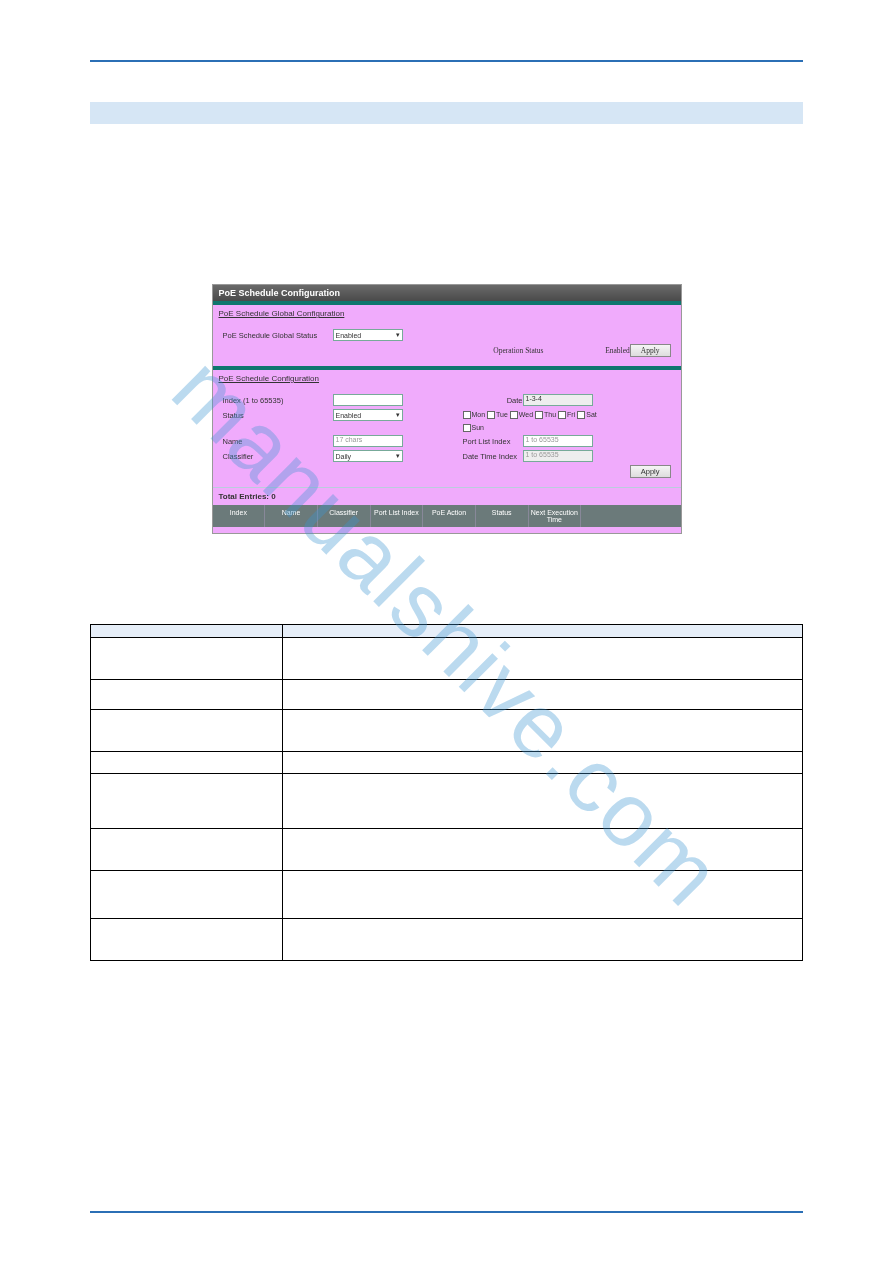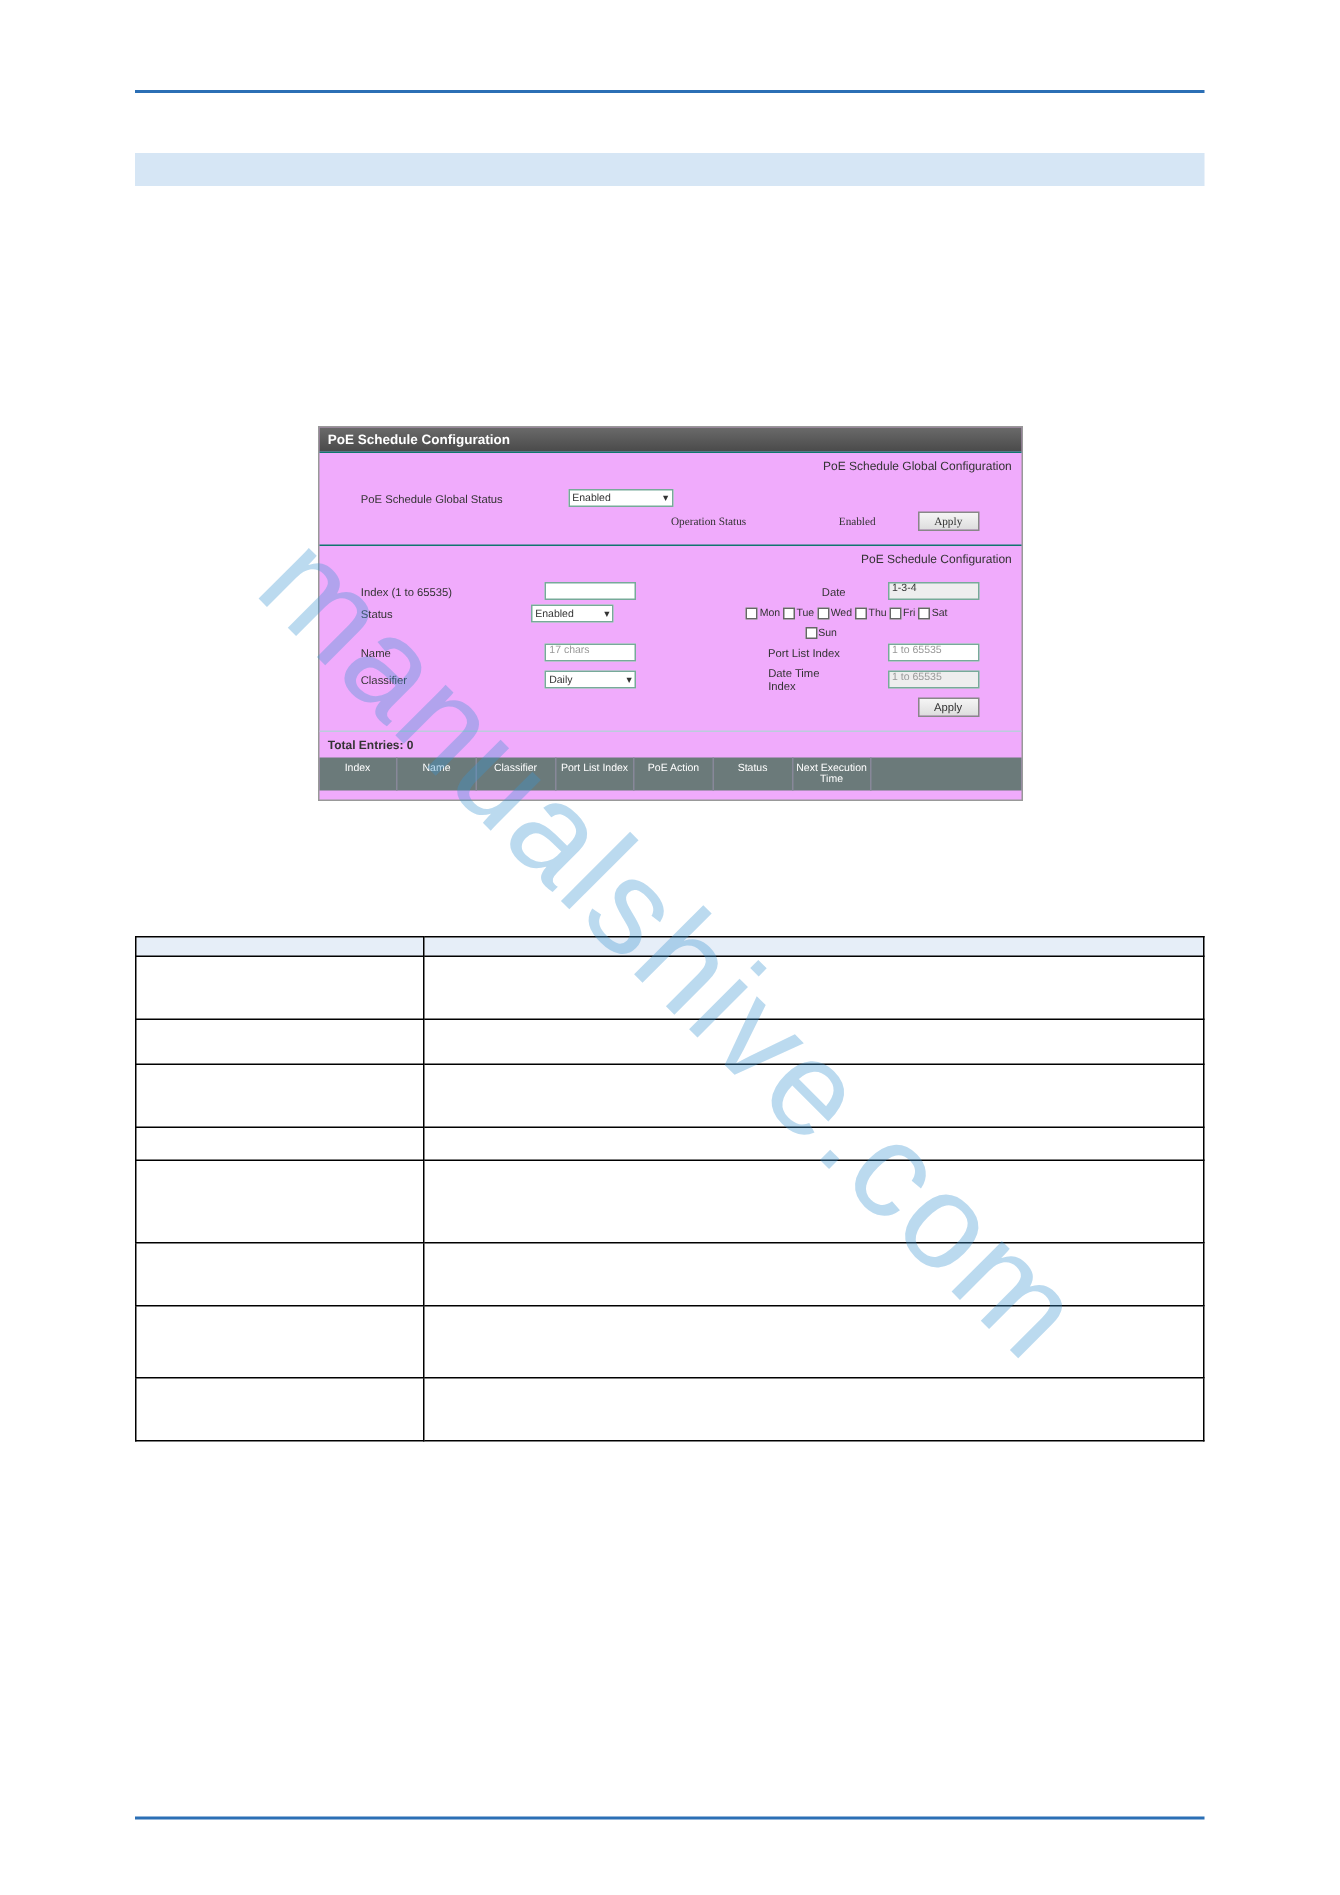--- a/index.html
+++ b/index.html
@@ -16,23 +16,23 @@
   .top-rule { border-top: 2px solid #2b6fb5; margin-bottom: 40px; }
   .section-bar {
     background: #d6e6f5;
     height: 22px;
     margin-bottom: 40px;
   }
   .intro-block { min-height: 110px; }
   .figure-wrap { text-align: center; margin: 10px 0 60px 0; }
   .fig { display: inline-block; width: 470px; border: 1px solid #999; background: #f0abfc; position: relative; }
   .fig-title { background: linear-gradient(#6a6a6a,#4a4a4a); color: #fff; font-weight: bold; font-size: 9px; padding: 3px 6px; text-align: left; }
-  .fig-sub { font-size: 8px; color: #333; padding: 4px 6px; text-align: right; border-top: 1px solid #0f766e; }
+  .fig-sub { font-size: 8px; color: #333; padding: 4px 6px; text-align: left; border-top: 4px solid #0f766e; text-decoration: underline; }
   .fig-body { padding: 4px 10px 6px 10px; font-size: 7.5px; color: #333; text-align: left; }
-  .row { display: flex; align-items: center; margin: 3px 18px; gap: 28px; }
+  .row { display: flex; align-items: center; margin: 3px 0; }
   .lbl { width: 110px; }
   .fld { border: 1px solid #7a9; background: #fff; height: 12px; width: 70px; font-size: 7px; padding-left: 2px; }
   .sel { border: 1px solid #7a9; background: #fff; height: 12px; width: 70px; font-size: 7px; display: inline-flex; align-items: center; justify-content: space-between; padding: 0 2px; }
   .sel::after { content: "▾"; font-size: 7px; }
   .btn { border: 1px solid #888; background: linear-gradient(#f5f5f5,#ddd); font-size: 7.5px; padding: 1px 10px; }
   .right-col { margin-left: 60px; }
   .chk { display: inline-block; width: 8px; height: 8px; border: 1px solid #666; background: #fff; vertical-align: middle; margin-right: 1px; }
   .days { font-size: 7px; }
   .tbl-hdr { display: flex; background: #6b7a7a; color: #fff; font-size: 7px; }
   .tbl-hdr div { flex: 1; text-align: center; padding: 4px 2px; border-right: 1px solid #889; }

